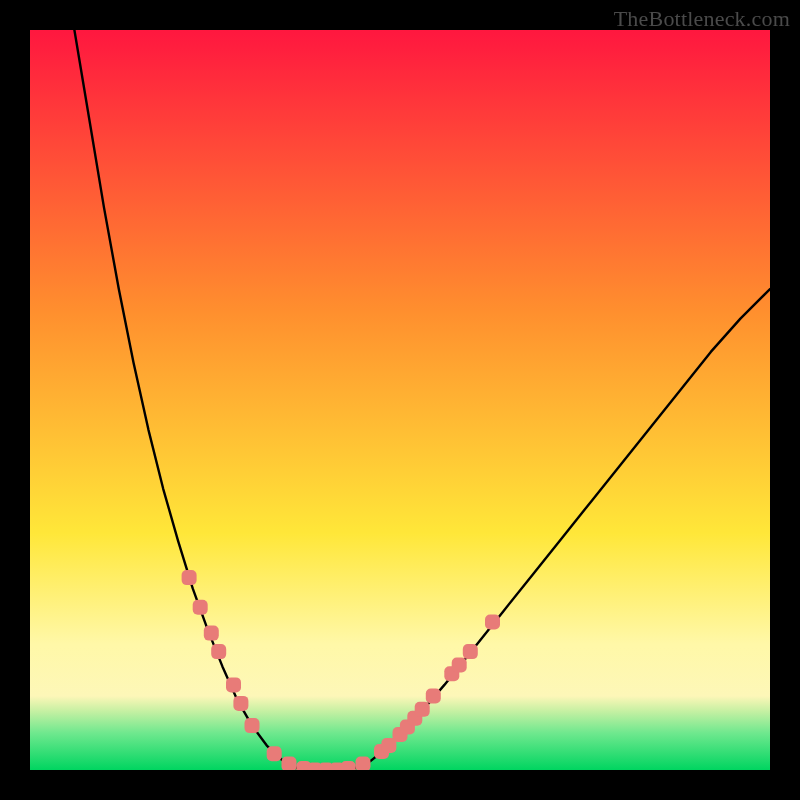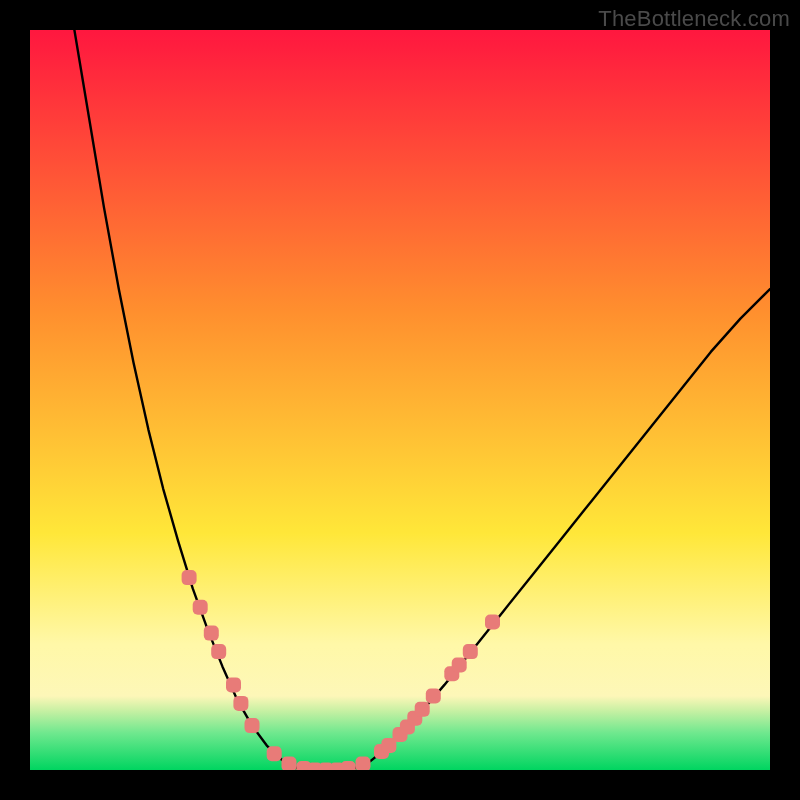--- a/index.html
+++ b/index.html
@@ -27,20 +27,21 @@
   }
   .watermark {
     position: absolute;
     top: 6px;
     right: 10px;
     color: #4a4a4a;
     font-size: 22px;
     font-weight: 500;
     letter-spacing: 0.2px;
     user-select: none;
+    font-family: Liberation Serif, serif;
   }
 </style>
 </head>
 <body>
 
 <div class="frame">
   <div class="watermark">TheBottleneck.com</div>
   <svg class="plot" viewBox="0 0 740 740" preserveAspectRatio="none">
     <defs>
       <linearGradient id="bg-grad" x1="0" y1="0" x2="0" y2="1">

